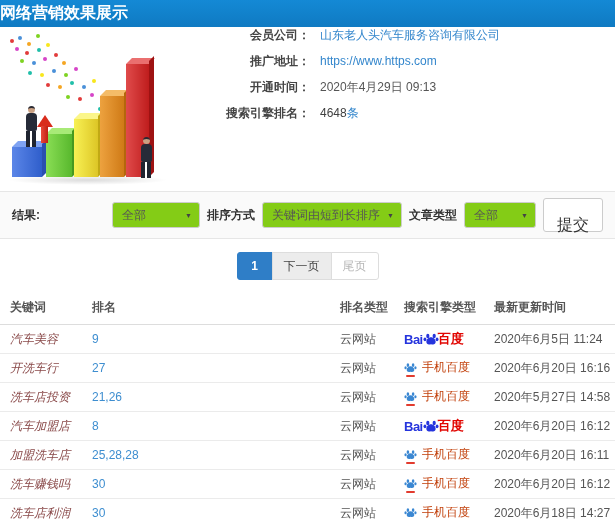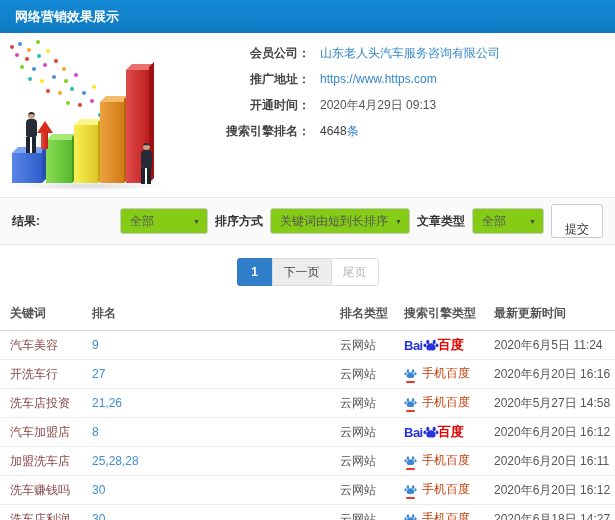--- a/index.html
+++ b/index.html
@@ -3,23 +3,23 @@
 <meta charset="utf-8">
 <style>
   html,body{margin:0;padding:0;}
   body{
     width:615px;height:520px;
     font-family:"Liberation Sans","DejaVu Sans",sans-serif;
     font-size:12px;color:#555;background:#fff;overflow:hidden;
   }
   
   .app-header{
-    height:33px;background:linear-gradient(#1489d5,#0f7ac2);
+    height:27px;background:linear-gradient(#1489d5,#0f7ac2);
     color:#fff;display:flex;align-items:center;
-    padding-left:15px;font-weight:bold;font-size:13px;
+    font-weight:bold;font-size:16px;
   }
   
   .top-section{display:flex;height:164px;}
   .chart-art{position:relative;width:188px;height:164px;flex:none;}
   .bar{position:absolute;bottom:14px;}
   .bar .front{position:absolute;left:0;bottom:0;width:100%;height:100%;}
   .bar .top{position:absolute;left:3px;top:-6px;width:100%;height:6px;transform:skewX(-45deg);}
   .bar .side{position:absolute;right:-5px;top:-3px;width:5px;height:calc(100% + 3px);transform:skewY(-45deg);transform-origin:top left;}
   .bar-blue{left:12px;width:30px;height:30px;}
   .bar-blue .front{background:linear-gradient(90deg,#5b86e8,#2f5ecb);}
@@ -51,21 +51,21 @@
       8px -3px 0 0 #4a90d9, 17px 3px 0 0 #f5a623, 26px -5px 0 0 #7ed321,
       5px 8px 0 0 #d645c8, 15px 12px 0 0 #e23b3b, 27px 9px 0 0 #20bfa9,
       36px 4px 0 0 #f8e71c, 10px 20px 0 0 #7ed321, 22px 22px 0 0 #4a90d9,
       33px 18px 0 0 #d645c8, 44px 14px 0 0 #e23b3b, 52px 22px 0 0 #f5a623,
       18px 32px 0 0 #20bfa9, 30px 34px 0 0 #f8e71c, 42px 30px 0 0 #4a90d9,
       54px 34px 0 0 #7ed321, 64px 28px 0 0 #d645c8, 36px 44px 0 0 #e23b3b,
       48px 46px 0 0 #f5a623, 60px 42px 0 0 #20bfa9, 72px 46px 0 0 #4a90d9,
       82px 40px 0 0 #f8e71c, 56px 56px 0 0 #7ed321, 68px 58px 0 0 #e23b3b,
       80px 54px 0 0 #d645c8, 92px 58px 0 0 #f5a623, 102px 64px 0 0 #4a90d9,
       88px 68px 0 0 #20bfa9, 110px 72px 0 0 #e23b3b, 118px 80px 0 0 #f5a623;}
-  .info-panel{flex:1;padding-top:12px;}
+  .info-panel{flex:1;}
   .info-row{display:flex;margin-bottom:10px;line-height:16px;}
   .info-label{width:122px;text-align:right;color:#444;font-weight:bold;flex:none;}
   .info-value{margin-left:10px;}
   .link{color:#3386cc;text-decoration:none;cursor:pointer;}
   .orange{color:#404040;}
   
   .filter-bar{
     height:48px;background:#fafafa;
     border-top:1px solid #e6e6e6;border-bottom:1px solid #e6e6e6;
     display:flex;align-items:center;padding:0 12px;box-sizing:border-box;
@@ -75,39 +75,39 @@
   .ctl-label{font-weight:bold;color:#333;white-space:nowrap;}
   .select{
     display:inline-flex;align-items:center;justify-content:space-between;
     height:26px;border:1px solid #ccc;border-radius:3px;background:#84cc16;
     padding:0 7px 0 9px;color:#555;cursor:pointer;box-sizing:border-box;white-space:nowrap;
   }
   .sel-engine{width:88px;} .sel-sort{width:140px;} .sel-article{width:72px;}
   .caret{font-size:7px;color:#444;margin-left:6px;flex:none;}
   .submit-btn{
     height:28px;padding:16px 13px;background:#fff;border:1px solid #ccc;border-radius:3px;
-    color:#333;font-size:12px;cursor:pointer;font-family:inherit;
+    color:#333;font-size:16px;cursor:pointer;font-family:inherit;
   }
   
   .pagination{display:flex;justify-content:center;margin:13px 0 11px;}
   .page-item{
     min-width:12px;height:26px;display:flex;align-items:center;justify-content:center;
     border:1px solid #ddd;background:#fff;color:#555;padding:0 11px;margin-left:-1px;cursor:pointer;
   }
   .page-item:first-child{border-radius:3px 0 0 3px;margin-left:0;}
   .page-item:last-child{border-radius:0 3px 3px 0;}
   .page-item.active{background:#2f7ec7;border-color:#2f7ec7;color:#fff;font-weight:bold;}
   .page-item.next{background:#ececec;color:#444;}
   .page-item.last{color:#b5b5b5;}
   
   table{width:100%;border-collapse:collapse;table-layout:fixed;}
   th{font-weight:bold;color:#555;text-align:left;padding:8px 4px;border-bottom:1px solid #ddd;}
   td{padding:5px 4px;border-bottom:1px solid #ebebeb;overflow:hidden;white-space:nowrap;}
   th:first-child,td:first-child{padding-left:10px;}
-  .kw{color:#8a4a4a;cursor:pointer;}
+  .kw{color:#8a4a4a;cursor:pointer;font-style:italic;}
   .rank{color:#3e8ed0;cursor:pointer;}
   .engine{display:inline-flex;align-items:center;}
   .baidu-logo{font-weight:bold;font-size:13px;}
   .bd-lat{color:#2534dd;letter-spacing:-0.5px;}
   .bd-cn{color:#e10602;}
   .baidu-logo svg{width:16px;height:16px;fill:#2534dd;margin:0 -1px 0 0;}
   .mobile-engine{color:#c2410c;}
   .mobile-engine svg{width:13px;height:13px;fill:#3a87d2;}
   .paw-wrap{position:relative;display:inline-flex;}
   .paw-wrap::after{content:'';position:absolute;left:2px;right:2px;bottom:-3px;height:2px;background:#e23b2e;border-radius:1px;}

